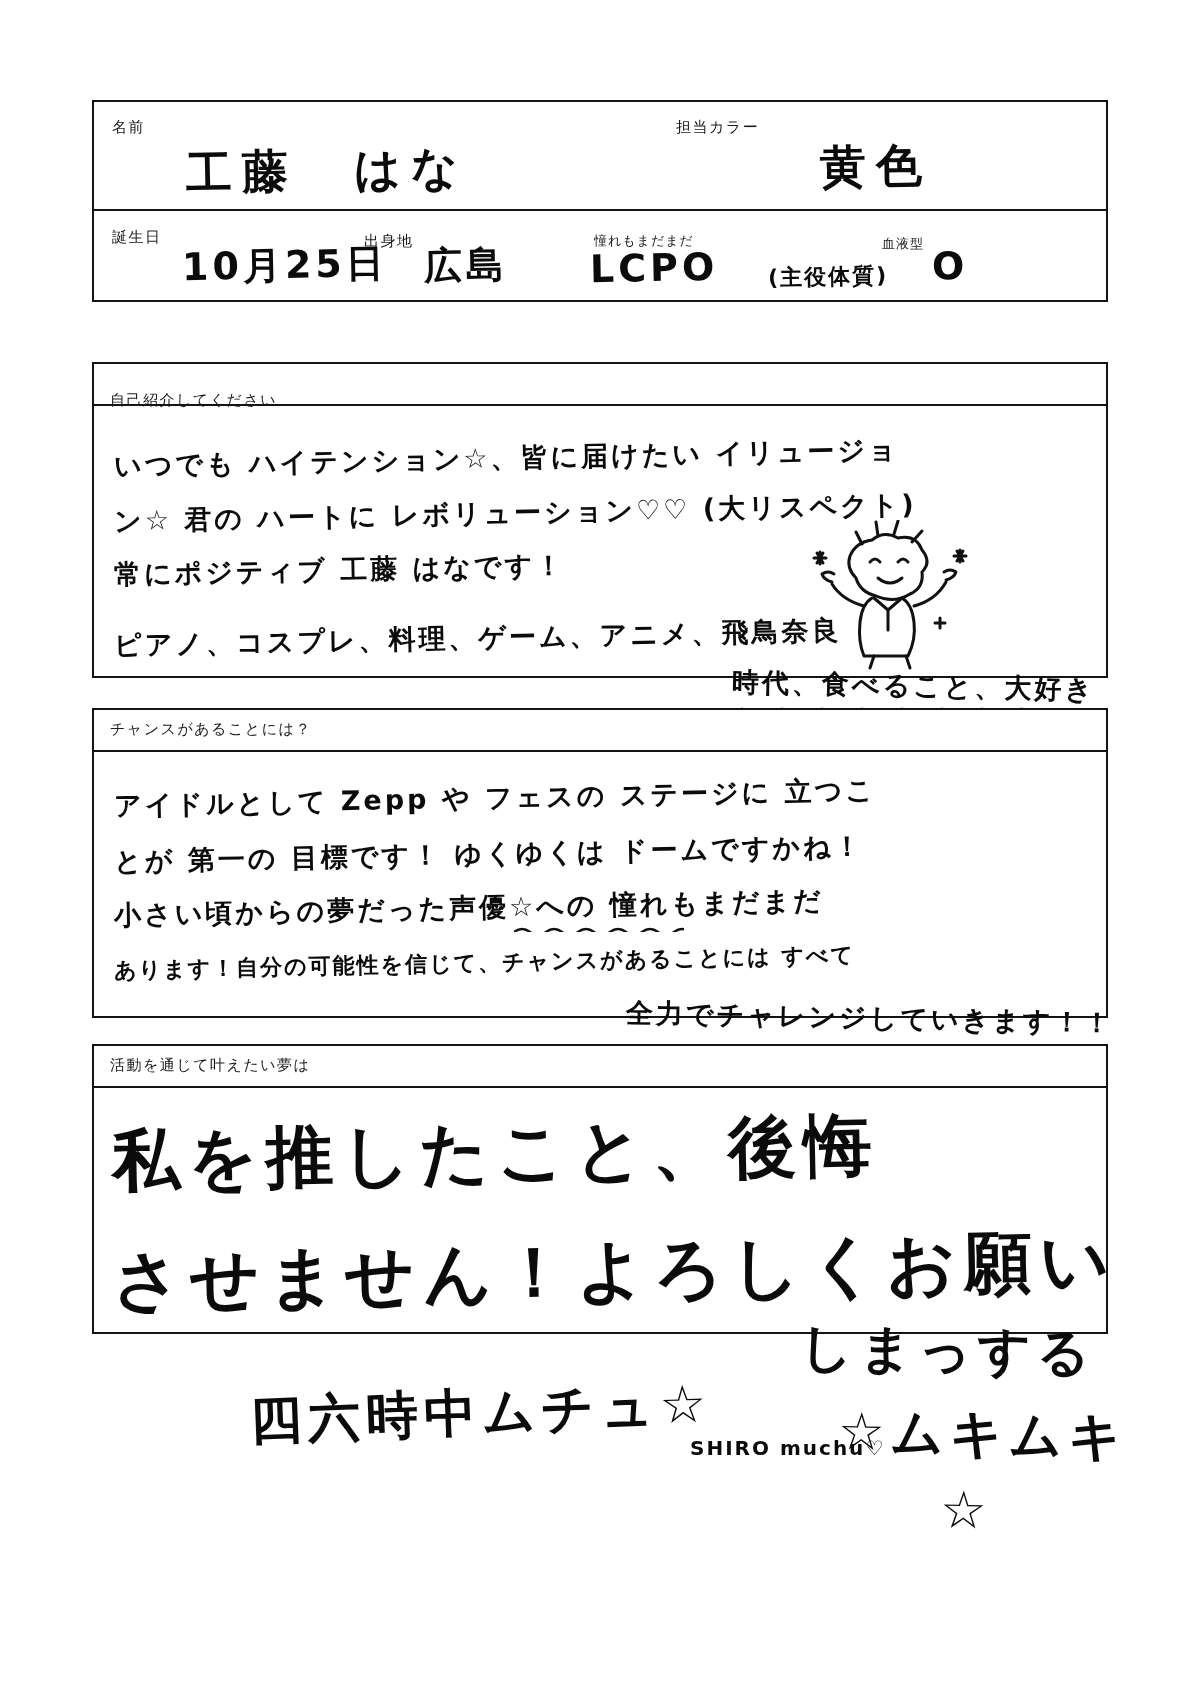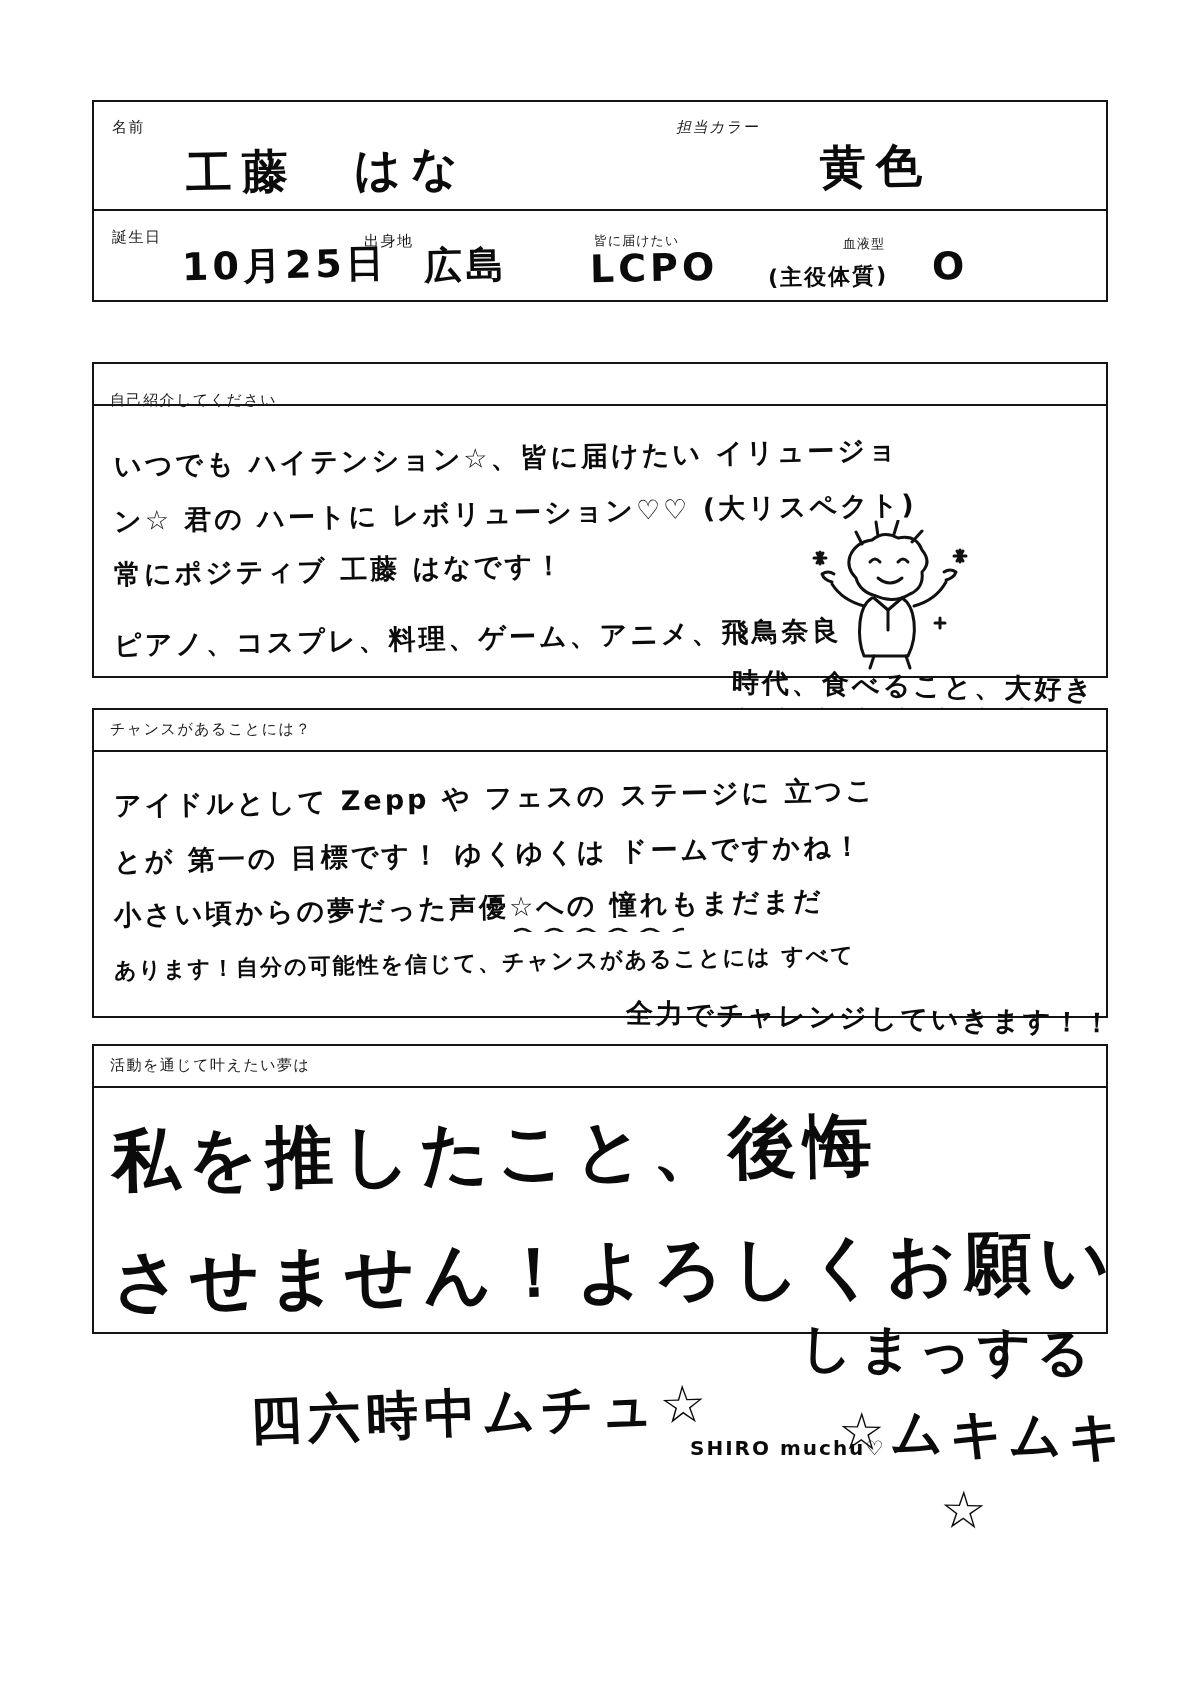--- a/index.html
+++ b/index.html
@@ -112,29 +112,29 @@
 </style>
 </head>
 <body>
 
 <div class="sheet">
 
   <div class="box" style="left:92px; top:100px; width:1016px; height:202px;"></div>
   <div class="divider-h" style="left:92px; top:209px; width:1016px;"></div>
 
   <div class="plabel" style="left:112px; top:118px;">名前</div>
-  <div class="plabel" style="left:676px; top:118px;font-style:italic;">担当カラー</div>
+  <div class="plabel" style="left:676px; top:118px;">担当カラー</div>
 
   <div class="hw hw-big rot-1" style="left:186px; top:140px;">工藤　はな</div>
   <div class="hw hw-big rot-1" style="left:820px; top:136px;">黄色</div>
 
   <div class="plabel" style="left:112px; top:228px;">誕生日</div>
   <div class="plabel" style="left:364px; top:232px;">出身地</div>
-  <div class="plabel tiny" style="left:594px; top:232px;">皆に届けたい</div>
-  <div class="plabel tiny" style="left:843px; top:235px;">血液型</div>
+  <div class="plabel tiny" style="left:594px; top:232px;">憧れもまだまだ</div>
+  <div class="plabel tiny" style="left:882px; top:235px;">血液型</div>
 
   <div class="hw hw-mid rot-1" style="left:182px; top:240px;">10月25日</div>
   <div class="hw hw-mid rot-1" style="left:424px; top:240px;">広島</div>
   <div class="hw hw-mid rot-1" style="left:590px; top:246px;">LCPO</div>
   <div class="hw hw-small rot-1" style="left:768px; top:262px;">(主役体質)</div>
   <div class="hw hw-mid rot-1" style="left:932px; top:244px;">O</div>
 
   <div class="box" style="left:92px; top:362px; width:1016px; height:316px;"></div>
   <div class="divider-h" style="left:92px; top:404px; width:1016px;"></div>
   <div class="plabel" style="left:110px; top:374px;margin-top:17px;">自己紹介してください</div>

